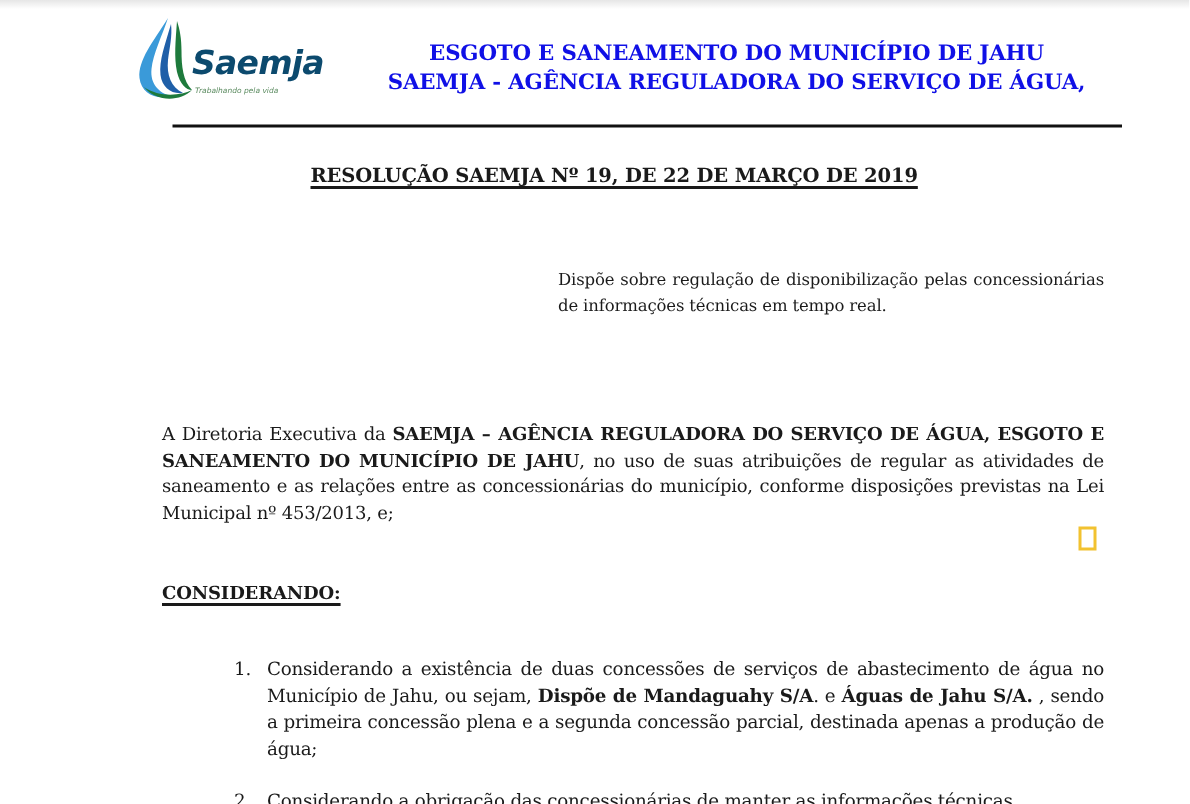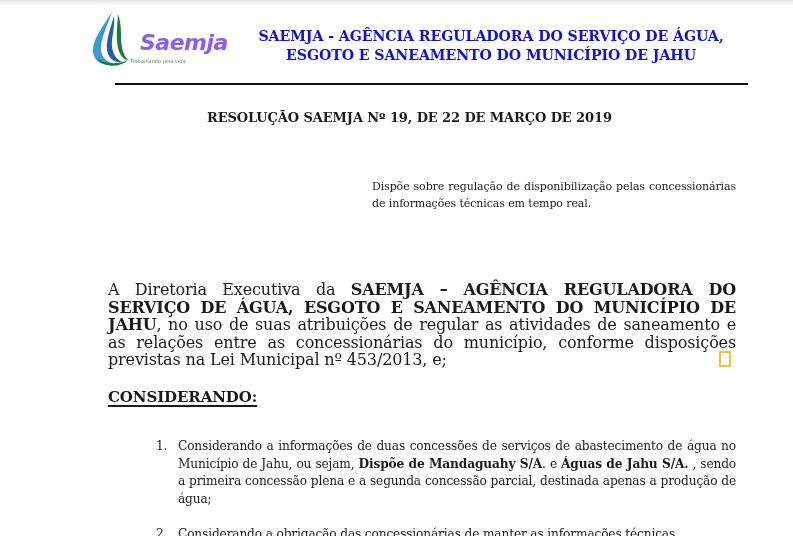--- a/index.html
+++ b/index.html
@@ -26,23 +26,22 @@
       left: 90px; top: 10px;
       width: 135px; height: 58px;
     }
     .logo-word {
       position: absolute;
       left: 38px; top: 20px;
       font-family: "DejaVu Sans", "Liberation Sans", sans-serif;
       font-style: italic;
       font-weight: bold;
       font-size: 22px;
-      color: #8b5cf6;
+      color: #0c4a6e;
       letter-spacing: -0.5px;
-      margin-left: 12px;
     }
     .logo-tag {
       position: absolute;
       left: 40px; top: 48px;
       font-family: "DejaVu Sans", "Liberation Sans", sans-serif;
       font-style: italic;
       font-size: 5px;
       color: #5a8a5f;
       white-space: nowrap;
     }
@@ -62,57 +61,58 @@
       position: absolute;
       left: 115px; top: 83px;
       width: 633px; height: 2px;
       background: #111;
     }
     .res-title {
       position: absolute;
       left: 207px; top: 110px;
       font-weight: bold;
       font-size: 13px;
+      text-decoration: underline;
       text-decoration-thickness: 2px;
       text-underline-offset: 3px;
       color: #1a1a1a;
       white-space: nowrap;
       letter-spacing: -0.1px;
     }
     .ementa {
       position: absolute;
       left: 372px; top: 178px;
       width: 364px;
       font-size: 11px;
       line-height: 17px;
       text-align: justify;
       letter-spacing: -0.1px;
     }
     .intro {
       position: absolute;
       left: 108px; top: 281px;
       width: 628px;
-      font-size: 16px;
+      font-size: 12px;
       line-height: 17.5px;
       text-align: justify;
       letter-spacing: -0.15px;
     }
     .intro b { font-weight: bold; }
     .marker-box {
       position: absolute;
       left: 719px; top: 351px;
       width: 12px; height: 16px;
       border: 2px solid #f2c230;
       box-sizing: border-box;
     }
     .considerando {
       position: absolute;
       left: 108px; top: 388px;
       font-weight: bold;
-      font-size: 15px;
+      font-size: 12px;
       text-decoration: underline;
       text-decoration-thickness: 2px;
       text-underline-offset: 3px;
       letter-spacing: -0.1px;
     }
     .list {
       position: absolute;
       left: 150px; top: 438px;
       width: 586px;
       margin: 0; padding: 0;
@@ -143,36 +143,36 @@
     <path d="M22 2 C12 18 2 30 3 42 C4 52 14 57 24 54 C16 52 10 46 11 36 C12 26 18 14 22 2 Z" fill="#3a9ad9"></path>
     <path d="M24 6 C20 20 16 30 17 40 C18 48 24 53 32 52 C24 48 21 40 22 30 C23 22 25 14 24 6 Z" fill="#1f5fa8"></path>
     <path d="M28 4 C27 18 26 28 28 38 C30 46 34 50 38 50 C32 44 31 34 31 24 C31 16 30 10 28 4 Z" fill="#1e7a3c"></path>
     <path d="M6 48 C14 58 30 58 38 50 C30 54 16 55 6 48 Z" fill="#1e7a3c"></path>
   </svg>
   <span class="logo-word">Saemja</span>
   <span class="logo-tag">Trabalhando pela vida</span>
 </div>
 
 <div class="agency">
+  <div>ESGOTO E SANEAMENTO DO MUNICÍPIO DE JAHU</div>
   <div>SAEMJA - AGÊNCIA REGULADORA DO SERVIÇO DE ÁGUA,</div>
-  <div>ESGOTO E SANEAMENTO DO MUNICÍPIO DE JAHU</div>
 </div>
 
 <div class="hrule"></div>
 
 <div class="res-title">RESOLUÇÃO SAEMJA Nº 19, DE 22 DE MARÇO DE 2019</div>
 
 <div class="ementa">Dispõe sobre regulação de disponibilização pelas concessionárias de informações técnicas em tempo real.</div>
 
 <div class="intro"><span>A Diretoria Executiva da </span><b>SAEMJA – AGÊNCIA REGULADORA DO SERVIÇO DE ÁGUA, ESGOTO E SANEAMENTO DO MUNICÍPIO DE JAHU</b><span>, no uso de suas atribuições de regular as atividades de saneamento e as relações entre as concessionárias do município, conforme disposições previstas na Lei Municipal nº 453/2013, e;</span></div>
 
 <div class="marker-box"></div>
 
 <div class="considerando">CONSIDERANDO:</div>
 
 <ol class="list">
   <li class="list-item">
-    <span class="list-num">1.</span><span>Considerando a informações de duas concessões de serviços de abastecimento de água no Município de Jahu, ou sejam, </span><b>Dispõe de Mandaguahy S/A</b><span>. e </span><b>Águas de Jahu S/A.</b><span> , sendo a primeira concessão plena e a segunda concessão parcial, destinada apenas a produção de água;</span>
+    <span class="list-num">1.</span><span>Considerando a existência de duas concessões de serviços de abastecimento de água no Município de Jahu, ou sejam, </span><b>Dispõe de Mandaguahy S/A</b><span>. e </span><b>Águas de Jahu S/A.</b><span> , sendo a primeira concessão plena e a segunda concessão parcial, destinada apenas a produção de água;</span>
   </li>
   <li class="list-item">
     <span class="list-num">2.</span><span>Considerando a obrigação das concessionárias de manter as informações técnicas</span>
   </li>
 </ol>
 
 </body></html>

